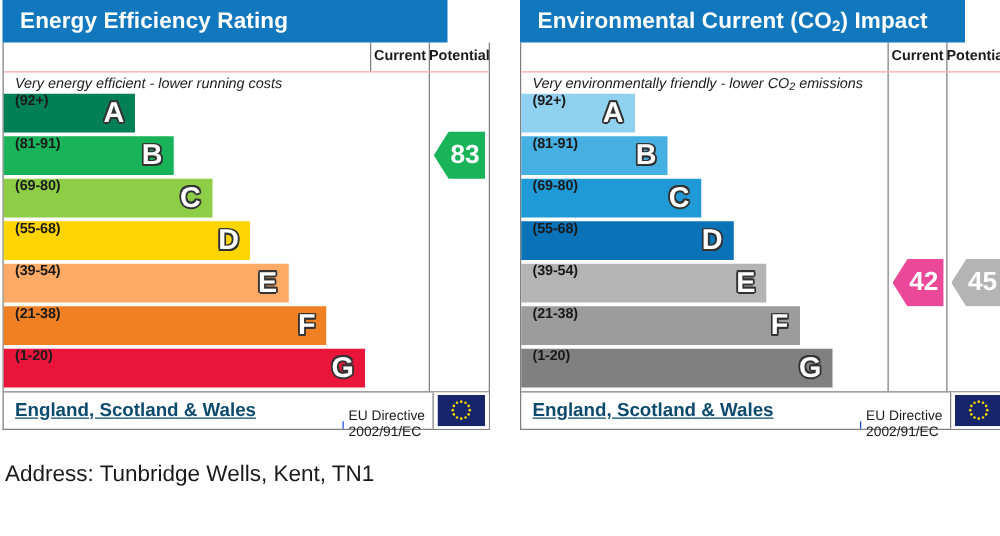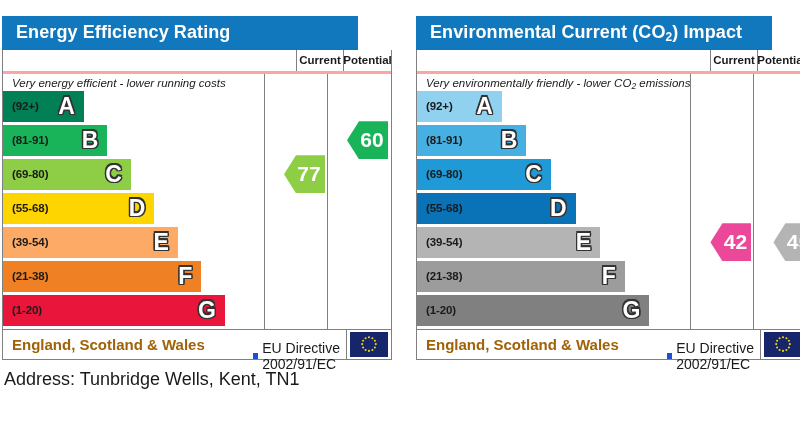--- a/index.html
+++ b/index.html
@@ -5,66 +5,66 @@
   html,body{margin:0;padding:0;}
   body{
     width:800px;height:429px;background:#ffffff;
     font-family:"Liberation Sans",sans-serif;
     -webkit-font-smoothing:antialiased;
     overflow:hidden;
   }
   .page{position:relative;width:800px;height:429px;}
 
   
-  .epc{position:absolute;top:16px;width:356px;}
+  .epc{position:absolute;top:0;width:356px;}
   .epc.left{left:2px;}
   .epc.right{left:416px;}
 
   .epc-header{
     background:#1278be;color:#ffffff;
     font-size:18px;font-weight:bold;
     padding:6px 0 7px 14px;
     letter-spacing:.1px;
     line-height:1.15;
   }
   .epc-header sub{font-size:12px;vertical-align:baseline;position:relative;top:3px;}
 
   .epc-body{border:1px solid #808080;border-top:none;box-sizing:border-box;width:390px;}
 
   
-  .colhead{display:flex;height:24px;border-bottom:3px solid #fca5a5;box-sizing:border-box;}
+  .colhead{display:flex;height:24px;border-bottom:1px solid #fca5a5;box-sizing:border-box;}
   .colhead .spacer{flex:1 1 auto;border-right:1px solid #808080;}
   .colhead .ch{
     width:47px;flex:0 0 47px;
     font-size:11.5px;font-weight:bold;color:#1a1a1a;
     display:flex;align-items:center;justify-content:center;
     box-sizing:border-box;
   }
   .colhead .ch.cur{border-right:1px solid #808080;}
 
   
-  .graph{display:flex;position:relative;gap:16px;}
+  .graph{display:flex;position:relative;}
   .bands{flex:1 1 auto;position:relative;border-right:1px solid #808080;box-sizing:border-box;}
   .valcol{
     width:47px;flex:0 0 47px;position:relative;box-sizing:border-box;
   }
   .valcol.cur{border-right:1px solid #808080;}
 
   .capline{
     font-size:11.5px;font-style:italic;color:#1a1a1a;
     padding:3px 0 2px 9px;white-space:nowrap;
     height:17px;box-sizing:border-box;
   }
   .capline sub{font-size:8.5px;vertical-align:baseline;position:relative;top:2px;}
   .capline.bottom{border-top:none;}
 
   .barwrap{padding:0 0 0 0;}
   .bar{
     position:relative;height:31px;margin-bottom:3px;
-    display:flex;align-items:center;
+    display:flex;
     box-sizing:border-box;
   }
   .bar .range{
     font-size:11.5px;font-weight:bold;color:#1a1a1a;
     padding-left:9px;letter-spacing:-.1px;
   }
   .bar .letter{
     position:absolute;right:9px;top:50%;transform:translateY(-50%);
     font-size:23px;font-weight:bold;color:#ffffff;
     text-shadow:
@@ -84,27 +84,27 @@
     padding-left:9px;box-sizing:border-box;
   }
 
   
   .footer{
     display:flex;align-items:stretch;height:30px;
     border-top:1px solid #808080;box-sizing:border-box;
   }
   .footer .region{
     flex:1 1 auto;display:flex;align-items:center;
-    font-size:15px;font-weight:bold;color:#a16207;padding-left:9px;
+    font-size:15px;font-weight:bold;color:#0c4a6e;padding-left:9px;text-decoration:underline;
   }
   .footer .directive{
     flex:0 0 auto;display:flex;align-items:center;
-    font-size:14px;color:#1a1a1a;line-height:1.15;
+    font-size:11px;color:#1a1a1a;line-height:1.15;
     padding:0 6px 0 4px;text-align:left;
-    border-left:5px solid #1d4ed8;
+    border-left:1px solid #1d4ed8;
     margin-top:23px;
   }
   .footer .euflag{
     flex:0 0 44px;display:flex;align-items:center;justify-content:center;
     border-left:1px solid #808080;background:#ffffff;
   }
   .euflag svg{display:block;}
 
   
   .address{
@@ -156,25 +156,22 @@
               <div class="bar" style="background: rgb(239, 128, 35); width: 76%;">
                 <span class="range">(21-38)</span>
                 <span class="letter">F</span>
               </div>
               <div class="bar" style="background: rgb(233, 21, 59); width: 85%;">
                 <span class="range">(1-20)</span>
                 <span class="letter">G</span>
               </div>
             </div>
         </div>
-        <div class="valcol cur" id="energy-current-col">
-            <div class="badge" style="background: rgb(141, 206, 70); top: 81.5px;">77</div>
-          </div>
         <div class="valcol" id="energy-potential-col">
-            <div class="badge" style="background: rgb(25, 180, 89); top: 47.5px;">60</div>
+            <div class="badge" style="background: rgb(25, 180, 89); top: 47.5px;">83</div>
           </div>
       </div>
 
       <div class="footer">
         <div class="region">England, Scotland &amp; Wales</div>
         <div class="directive">
           <div>
             <div>EU Directive</div>
             <div>2002/91/EC</div>
           </div>

